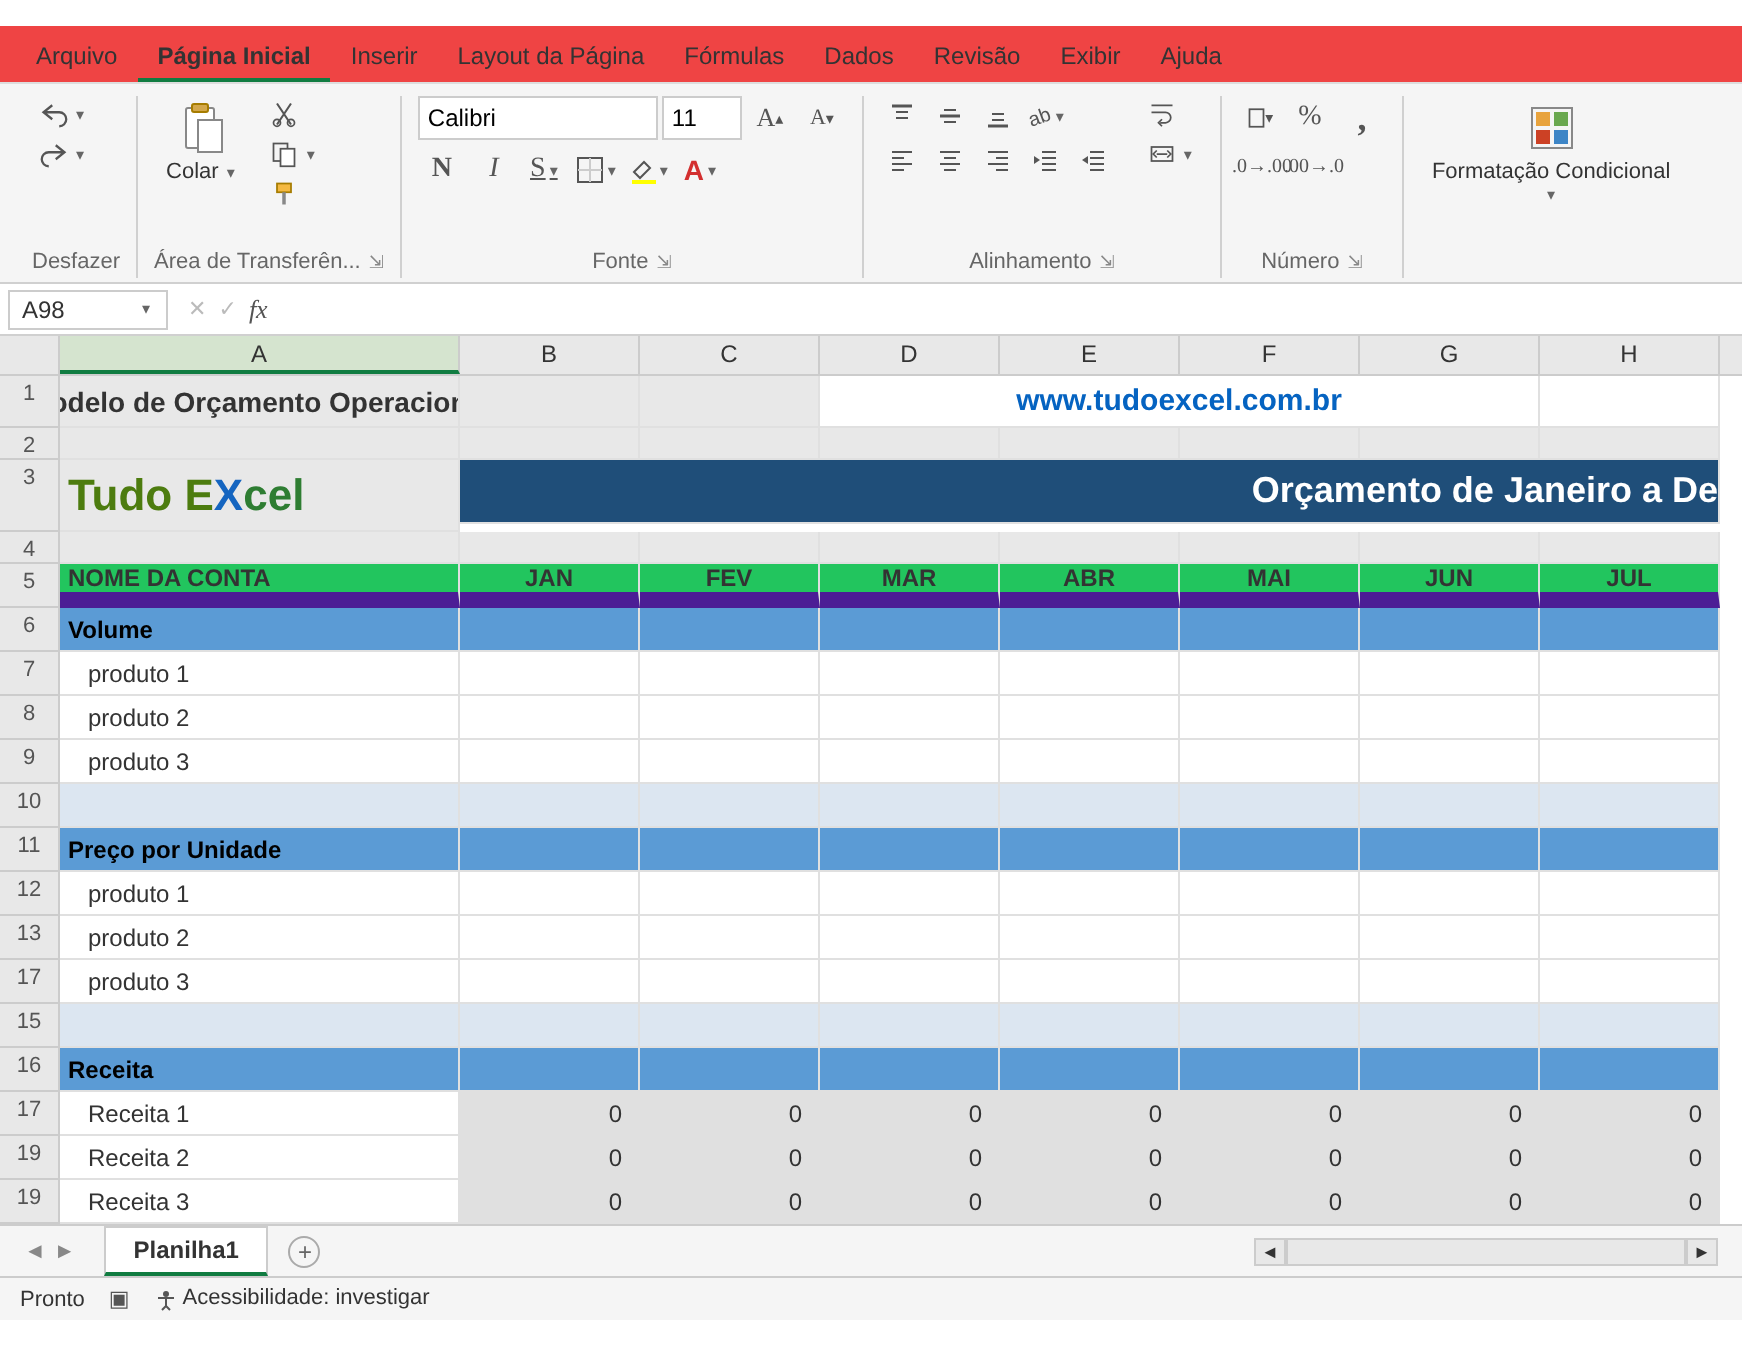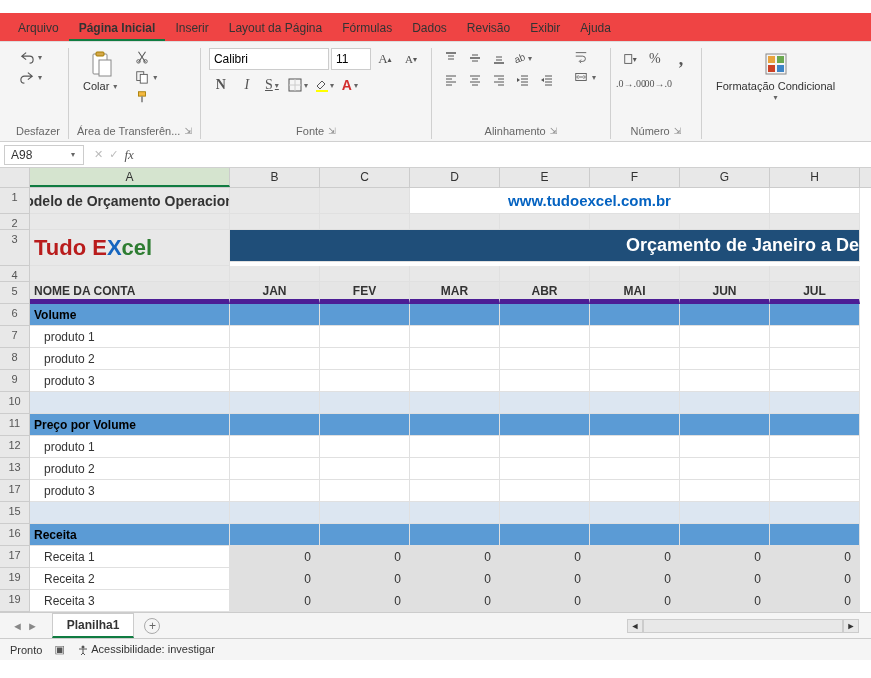--- a/index.html
+++ b/index.html
@@ -63,31 +63,31 @@
 
 
 .cA { width: 200px; }
 .cB, .cC, .cD, .cE, .cF, .cG, .cH { width: 90px; }
 
 
 .row-title .cell { background: #e8e8e8; }
 .row-title .cA { font-weight: bold; font-size: 14px; color: #333; }
 .row-url { color: #0563c1; font-weight: bold; font-size: 15px; text-align: center; }
 .row-banner { background: #1f4e79; color: #fff; font-weight: bold; font-size: 18px; height: 32px; display: flex; align-items: center; justify-content: center; }
-.row-headers-months .cell { font-weight: bold; background: #e5e5e5; border-bottom: 5px solid #4c1d95; }
+.row-headers-months .cell { font-weight: bold; background: #22c55e; border-bottom: 8px solid #4c1d95; }
 .row-headers-months .cA { text-align: left; }
 .row-headers-months .cB, .row-headers-months .cC, .row-headers-months .cD, .row-headers-months .cE, .row-headers-months .cF, .row-headers-months .cG, .row-headers-months .cH { text-align: center; }
 .row-section .cell { background: #5b9bd5; color: #000; font-weight: bold; }
 .row-light .cell { background: #dce6f1; }
 .row-product .cA { padding-left: 14px; }
 .row-receita .cell.data { background: #e0e0e0; text-align: right; padding-right: 8px; }
 .row-receita .cA { padding-left: 14px; }
 
 .logo-cell { font-size: 22px; font-weight: bold; background: #e8e8e8; }
-.logo-t { color: #b91c1c; }
+.logo-t { color: #4d7c0f; }
 .logo-e { color: #2e7d32; }
 .logo-x { color: #1565c0; }
 
 
 .sheet-tabs { display: flex; align-items: center; border-top: 1px solid #ccc; height: 26px; background: #f5f5f5; padding: 0 4px; }
 .tab-nav { display: flex; gap: 4px; padding: 0 8px; color: #888; }
 .sheet-tab { padding: 4px 14px; background: #fff; border: 1px solid #ccc; border-bottom: 2px solid #107c41; font-size: 12px; font-weight: 600; margin-left: 6px; }
 .add-sheet { margin-left: 10px; color: #666; font-size: 16px; cursor: pointer; border: 1px solid #aaa; border-radius: 50%; width: 16px; height: 16px; display: flex; align-items: center; justify-content: center; font-size: 12px; }
 .scroll-h { flex: 1; display: flex; justify-content: flex-end; padding-right: 8px; }
 .scroll-track { width: 200px; height: 14px; background: #e8e8e8; border: 1px solid #ccc; position: relative; }
@@ -506,21 +506,21 @@
         <div class="cell cB"></div>
         <div class="cell cC"></div>
         <div class="cell cD"></div>
         <div class="cell cE"></div>
         <div class="cell cF"></div>
         <div class="cell cG"></div>
         <div class="cell cH"></div>
       </div>
 
     <div class="cell-row row-section">
-        <div class="cell cA">Preço por Volume</div>
+        <div class="cell cA">Preço por Unidade</div>
         <div class="cell cB"></div>
         <div class="cell cC"></div>
         <div class="cell cD"></div>
         <div class="cell cE"></div>
         <div class="cell cF"></div>
         <div class="cell cG"></div>
         <div class="cell cH"></div>
       </div>
 
     <div class="cell-row row-product">

